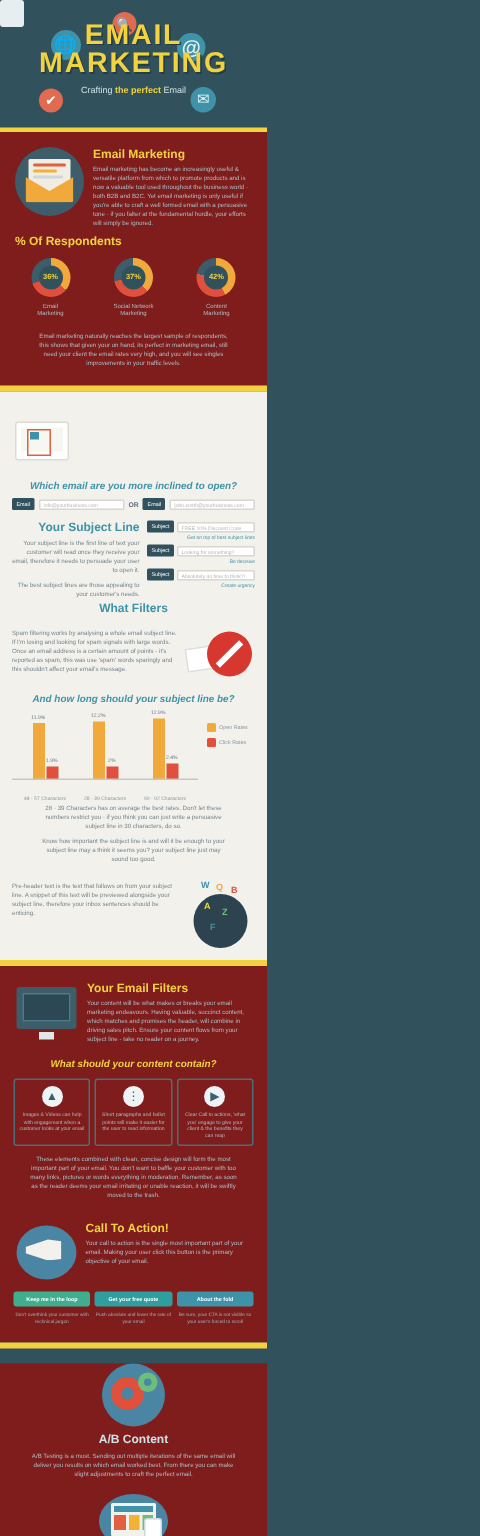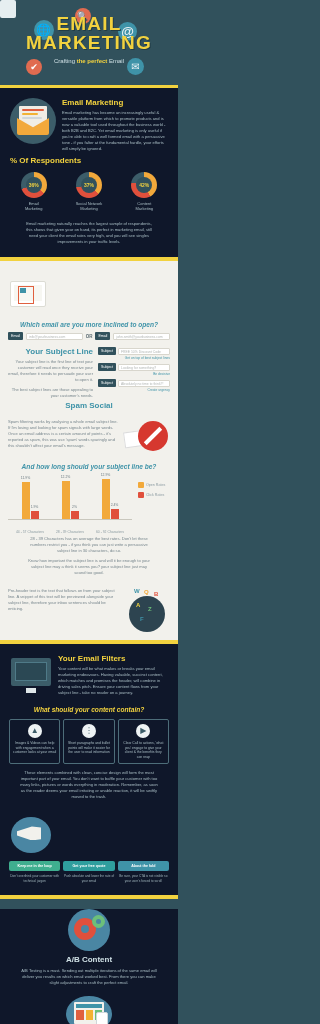--- a/index.html
+++ b/index.html
@@ -36,21 +36,21 @@
     color: #f2d23f; font-weight: bold; letter-spacing: 1.2px;
     font-size: 19px; line-height: 19px; text-shadow: 1px 1px 0 #223d47;
     z-index: 3;
   }
   .hdr-title .l2 { display:block; }
   .hdr-sub {
     position: relative; text-align: center; margin-top: 6px;
     font-size: 6px; color: #cfe0e5; z-index:3;
   }
   .hdr-sub b { color:#f2d23f; }
-  .sec-dark { background: #0f172a; color: #c6d7dc; }
+  .sec-dark { background: #7f1d1d; color: #c6d7dc; }
   .sec-light { background: #f2f1ec; color: #5b6b72; }
   .band-yellow { height: 4px; background: #f2d23f; }
 
   h2.t-yellow { color:#f2d23f; font-size:8px; font-weight:bold; margin-bottom:3px;}
   h2.t-blue  { color:#3f93a8; font-size:8px; font-weight:bold; margin-bottom:3px;}
   h3.q-yellow{ color:#f2d23f; font-size:6.6px; font-weight:bold; font-style:italic; text-align:center; margin:6px 0 4px;}
   h3.q-blue  { color:#3f93a8; font-size:6.6px; font-weight:bold; font-style:italic; text-align:center; margin:6px 0 4px;}
   p.body { font-size:4.1px; line-height:6px; }
   p.body.dark { color:#a9bdc4; }
   p.body.light{ color:#77868d; }
@@ -305,21 +305,21 @@
           <div style="display:flex;gap:2px;align-items:center;">
             <span class="chip">Subject</span>
             <span class="inputbox">Absolutely no time to think?!</span>
           </div>
           <div class="mini">Create urgency</div>
         </div>
       </div>
     </div>
 
     <div style="text-align:center;">
-      <h2 class="t-blue">Spam Social</h2>
+      <h2 class="t-blue">What Filters</h2>
     </div>
     <div class="spam">
       <div style="flex:1;">
         <p class="body light">Spam filtering works by analysing a whole email subject line. If I'm losing and looking for spam signals with large words. Once an email address is a certain amount of points - it's reported as spam, this was use 'spam' words sparingly and this shouldn't affect your email's message.</p>
       </div>
       <div class="spam-ic">
         <div class="paper"></div>
         <div class="no-sign"></div>
       </div>
     </div>
@@ -434,20 +434,24 @@
 
     <div style="padding:2px 20px 6px;">
       <p class="body dark center">These elements combined with clean, concise design will form the most important part of your email. You don't want to baffle your customer with too many links, pictures or words everything in moderation. Remember, as soon as the reader deems your email irritating or unable reaction, it will be swiftly moved to the trash.</p>
     </div>
 
     <div class="cta">
       <div class="cta-ic">
         <div class="megacirc"></div>
         <div class="mega"></div>
       </div>
+      <div style="flex:1;">
+        <h2 class="t-yellow">Call To Action!</h2>
+        <p class="body dark">Your call to action is the single most important part of your email. Making your user click this button is the primary objective of your email.</p>
+      </div>
     </div>
 
     <div class="btn-row">
       <div class="btn-col">
         <span class="btn g">Keep me in the loop</span>
         <div class="btn-note">Don't overthink your customer with technical jargon</div>
       </div>
       <div class="btn-col">
         <span class="btn t">Get your free quote</span>
         <div class="btn-note">Push absolute and lower the rate of your email</div>

